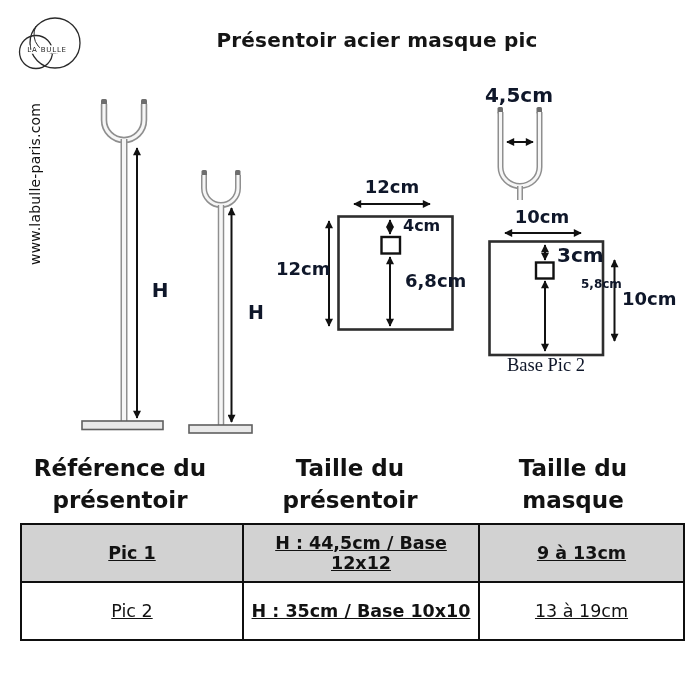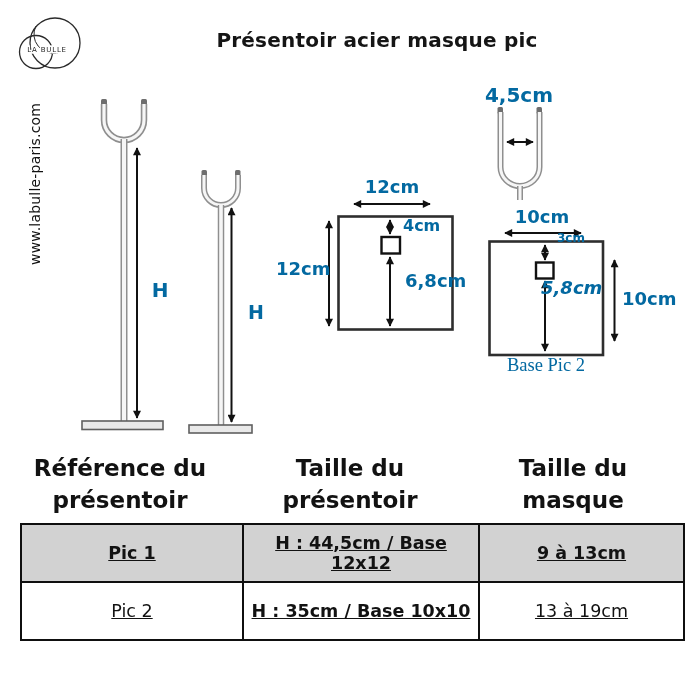--- a/index.html
+++ b/index.html
@@ -2,21 +2,21 @@
 <html><head>
 <meta charset="utf-8">
 <style>
   html,body{margin:0;padding:0;background:#fff;}
   #canvas{
     position:relative;width:700px;height:700px;background:#ffffff;
     font-family:"DejaVu Sans","Liberation Sans",sans-serif;color:#111;
     overflow:hidden;
   }
   .abs{position:absolute;}
-  .lbl{position:absolute;font-weight:700;color:#0369a1;white-space:nowrap;}
+  .lbl{position:absolute;font-weight:700;color:#0f172a;white-space:nowrap;}
   .lbl.reg{font-weight:400;}
   .ctr{text-align:center;}
   .rt{text-align:right;}
   #title{
     position:absolute;left:54px;top:28px;width:646px;text-align:center;
     font-size:20px;font-weight:700;color:#151515;letter-spacing:0.2px;
   }
   #website{
     position:absolute;left:27px;top:96px;height:176px;
     writing-mode:vertical-rl;transform:rotate(180deg);
@@ -115,22 +115,22 @@
   <div class="lbl ctr" style="left:147px;top:278px;width:26px;font-size:20px;">H</div>
   <div class="lbl ctr" style="left:243px;top:301px;width:26px;font-size:19px;">H</div>
   <div class="lbl ctr" style="left:479px;top:83px;width:80px;font-size:20px;">4,5cm</div>
 
   <div class="lbl ctr" style="left:352px;top:176px;width:80px;font-size:18px;">12cm</div>
   <div class="lbl rt" style="left:276px;top:258px;width:48px;font-size:18px;">12cm</div>
   <div class="lbl" style="left:403px;top:216px;font-size:16px;">4cm</div>
   <div class="lbl" style="left:405px;top:270px;font-size:18px;">6,8cm</div>
 
   <div class="lbl ctr" style="left:502px;top:206px;width:80px;font-size:18px;">10cm</div>
-  <div class="lbl" style="left:557px;top:231px;font-size:12px;text-align:center;">3cm</div>
-  <div class="lbl" style="left:541px;top:277px;font-size:18px;font-style:italic;">5,8cm</div>
+  <div class="lbl" style="left:557px;top:243px;font-size:20px;text-align:center;">3cm</div>
+  <div class="lbl" style="left:581px;top:277px;font-size:12px;">5,8cm</div>
   <div class="lbl" style="left:622px;top:288px;font-size:18px;">10cm</div>
   <div class="lbl reg ctr" style="left:476px;top:355px;width:140px;font-size:18.5px;font-family:Liberation Serif, serif;">Base Pic 2</div>
 
   <div id="headers">
     <div class="hdr" style="left:20px;">
       <div>Référence du</div>
       <div>présentoir</div>
     </div>
     <div class="hdr" style="left:250px;">
       <div>Taille du</div>

